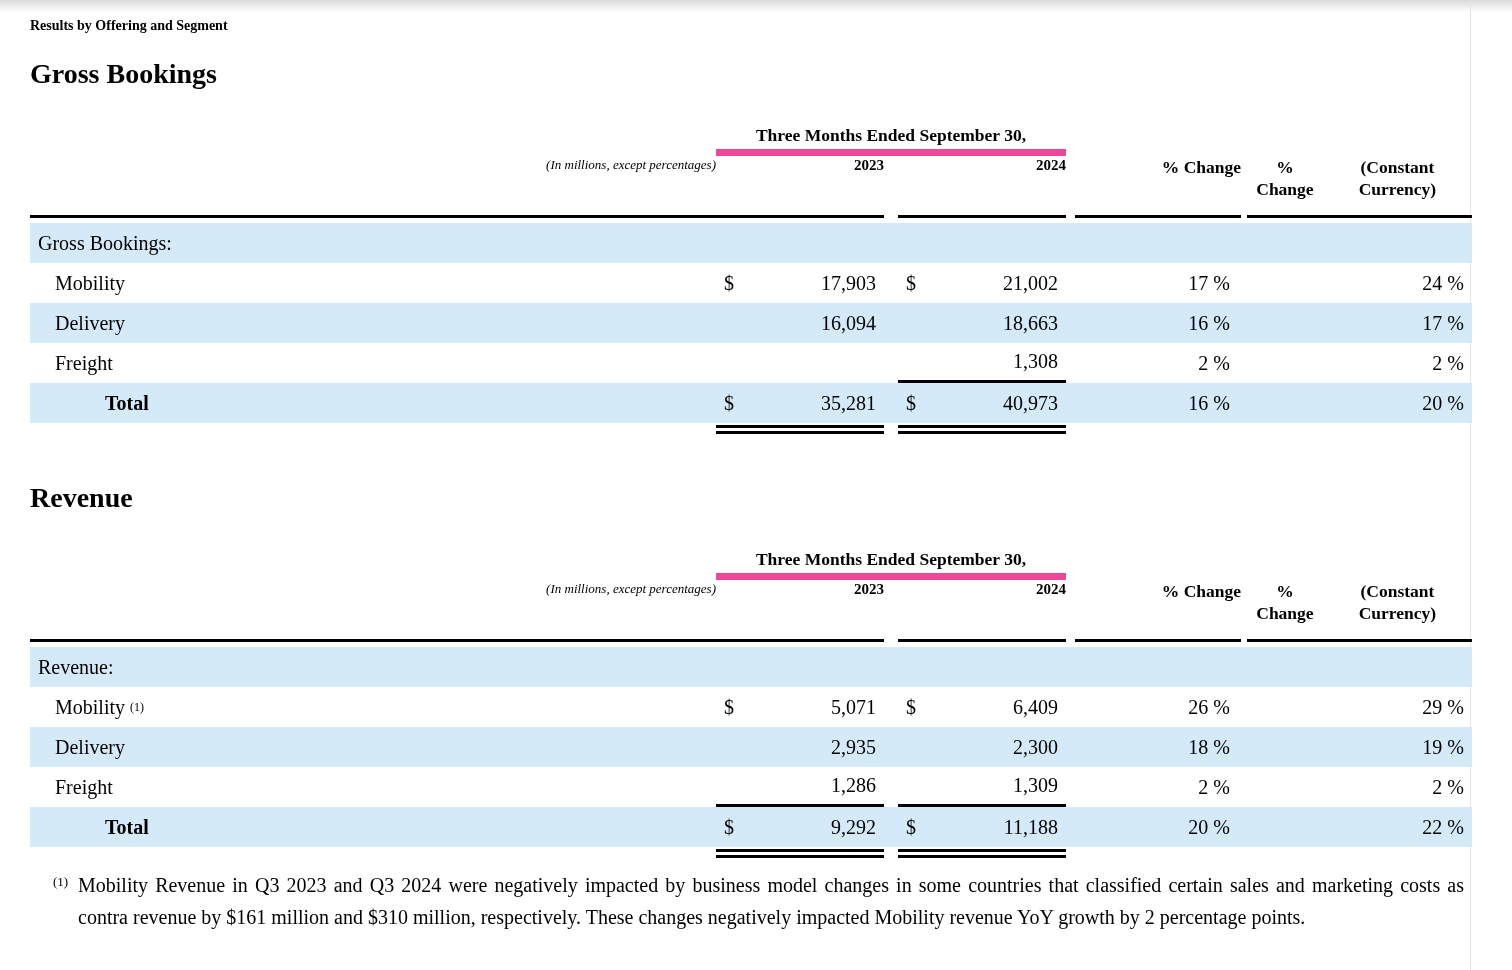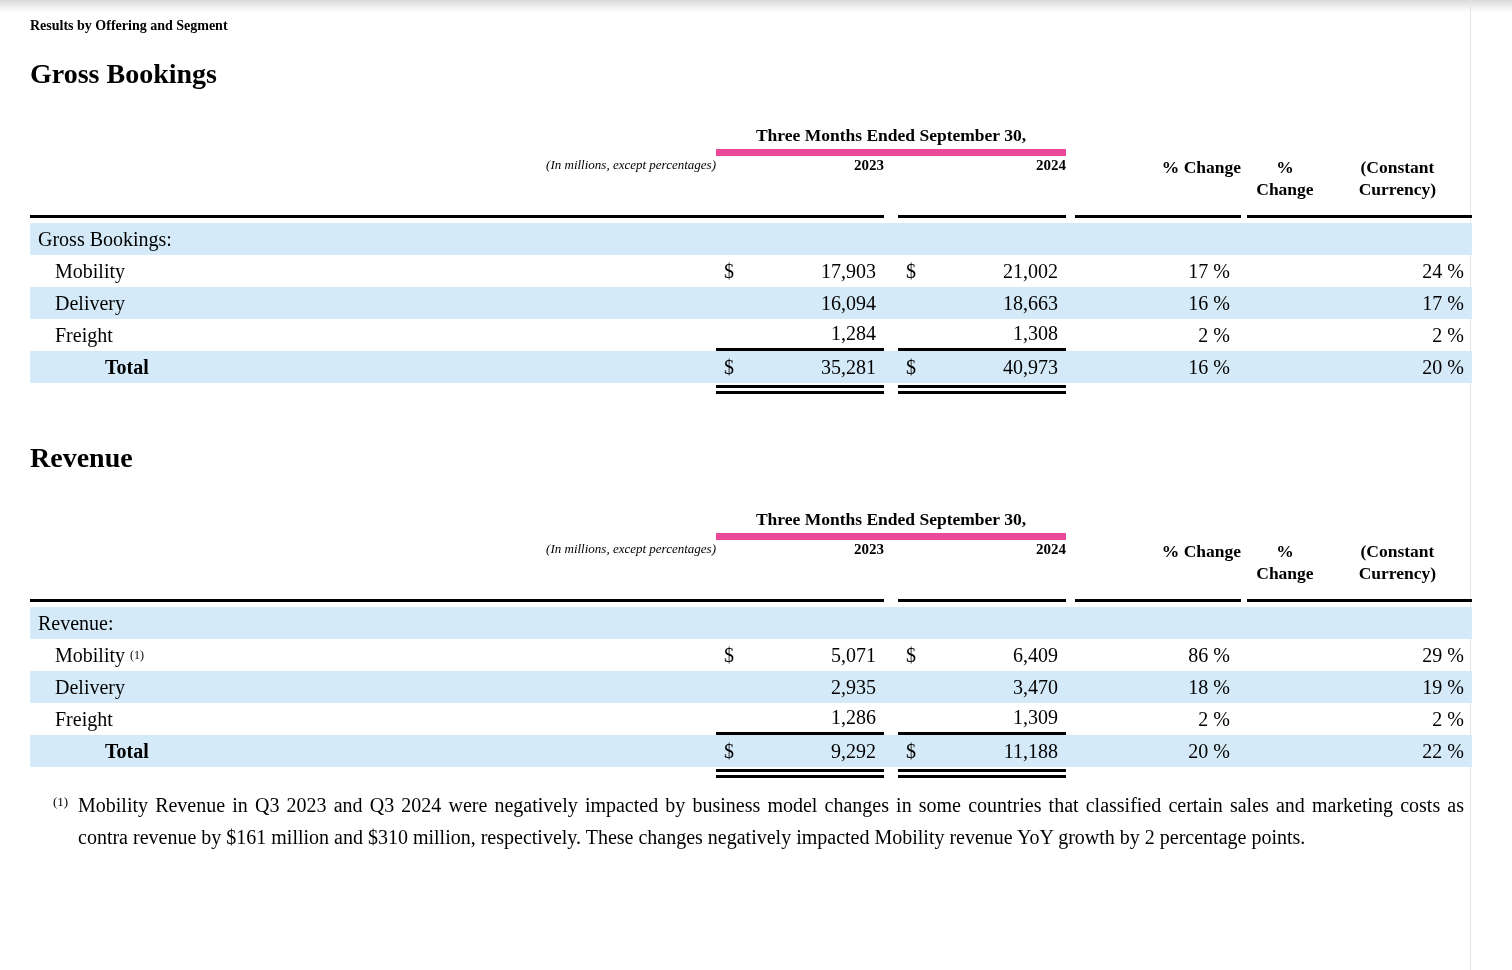--- a/index.html
+++ b/index.html
@@ -48,21 +48,21 @@
   }
   .colhead-row .underlined { border-bottom: 3px solid #000; }
   .units-note { font-style: italic; font-size: 13px; }
   .year-head { font-weight: bold; font-size: 15px; text-align: right; }
   .pct-head { font-weight: bold; font-size: 17.5px; text-align: center; }
   .cc-head { font-weight: bold; font-size: 17.5px; text-align: center; line-height: 1.25; }
 
   .spacer-9 { height: 9px; }
 
   
-  .data-row { height: 32px; }
+  .data-row { height: 40px; }
   .data-row .cell { display: flex; align-items: center; }
   .row-blue { background: #d5eaf8; }
   .label-cell { padding-left: 8px; }
   .label-indent { padding-left: 25px; }
   .label-total { padding-left: 75px; font-weight: bold; }
   .money-cell { justify-content: space-between; padding-left: 8px; padding-right: 8px; }
   .pct-cell { justify-content: flex-end; padding-right: 11px; }
   .cc-cell { justify-content: flex-end; padding-right: 8px; }
   .rule-above .money-col { border-bottom: 3px solid #000; }
   .money-col { height: 100%; display: flex; align-items: center; justify-content: space-between; padding-left: 8px; padding-right: 8px; }
@@ -147,24 +147,20 @@
       <div class="cell money-cell" style="grid-column:4">
           <span></span>
           <span>18,663</span>
         </div>
       <div class="cell pct-cell" style="grid-column:6">16 %</div>
       <div class="cell cc-cell" style="grid-column:8">17 %</div>
     </div>
 
     <div class="trow data-row rule-above">
       <div class="cell label-cell label-indent" style="grid-column:1">Freight</div>
-      <div class="money-col" style="grid-column:2">
-          <span></span>
-          <span>1,284</span>
-        </div>
       <div class="money-col" style="grid-column:4">
           <span></span>
           <span>1,308</span>
         </div>
       <div class="cell pct-cell" style="grid-column:6">2 %</div>
       <div class="cell cc-cell" style="grid-column:8">2 %</div>
     </div>
 
     <div class="trow data-row row-blue">
       <div class="cell label-cell label-total" style="grid-column:1">Total</div>
@@ -214,33 +210,33 @@
           <sup class="fn-ref">(1)</sup>
       </div>
       <div class="cell money-cell" style="grid-column:2">
           <span>$</span>
           <span>5,071</span>
         </div>
       <div class="cell money-cell" style="grid-column:4">
           <span>$</span>
           <span>6,409</span>
         </div>
-      <div class="cell pct-cell" style="grid-column:6">86 %</div>
+      <div class="cell pct-cell" style="grid-column:6">26 %</div>
       <div class="cell cc-cell" style="grid-column:8">29 %</div>
     </div>
 
     <div class="trow data-row row-blue">
       <div class="cell label-cell label-indent" style="grid-column:1">Delivery</div>
       <div class="cell money-cell" style="grid-column:2">
           <span></span>
           <span>2,935</span>
         </div>
       <div class="cell money-cell" style="grid-column:4">
           <span></span>
-          <span>3,470</span>
+          <span>2,300</span>
         </div>
       <div class="cell pct-cell" style="grid-column:6">18 %</div>
       <div class="cell cc-cell" style="grid-column:8">19 %</div>
     </div>
 
     <div class="trow data-row rule-above">
       <div class="cell label-cell label-indent" style="grid-column:1">Freight</div>
       <div class="money-col" style="grid-column:2">
           <span></span>
           <span>1,286</span>

